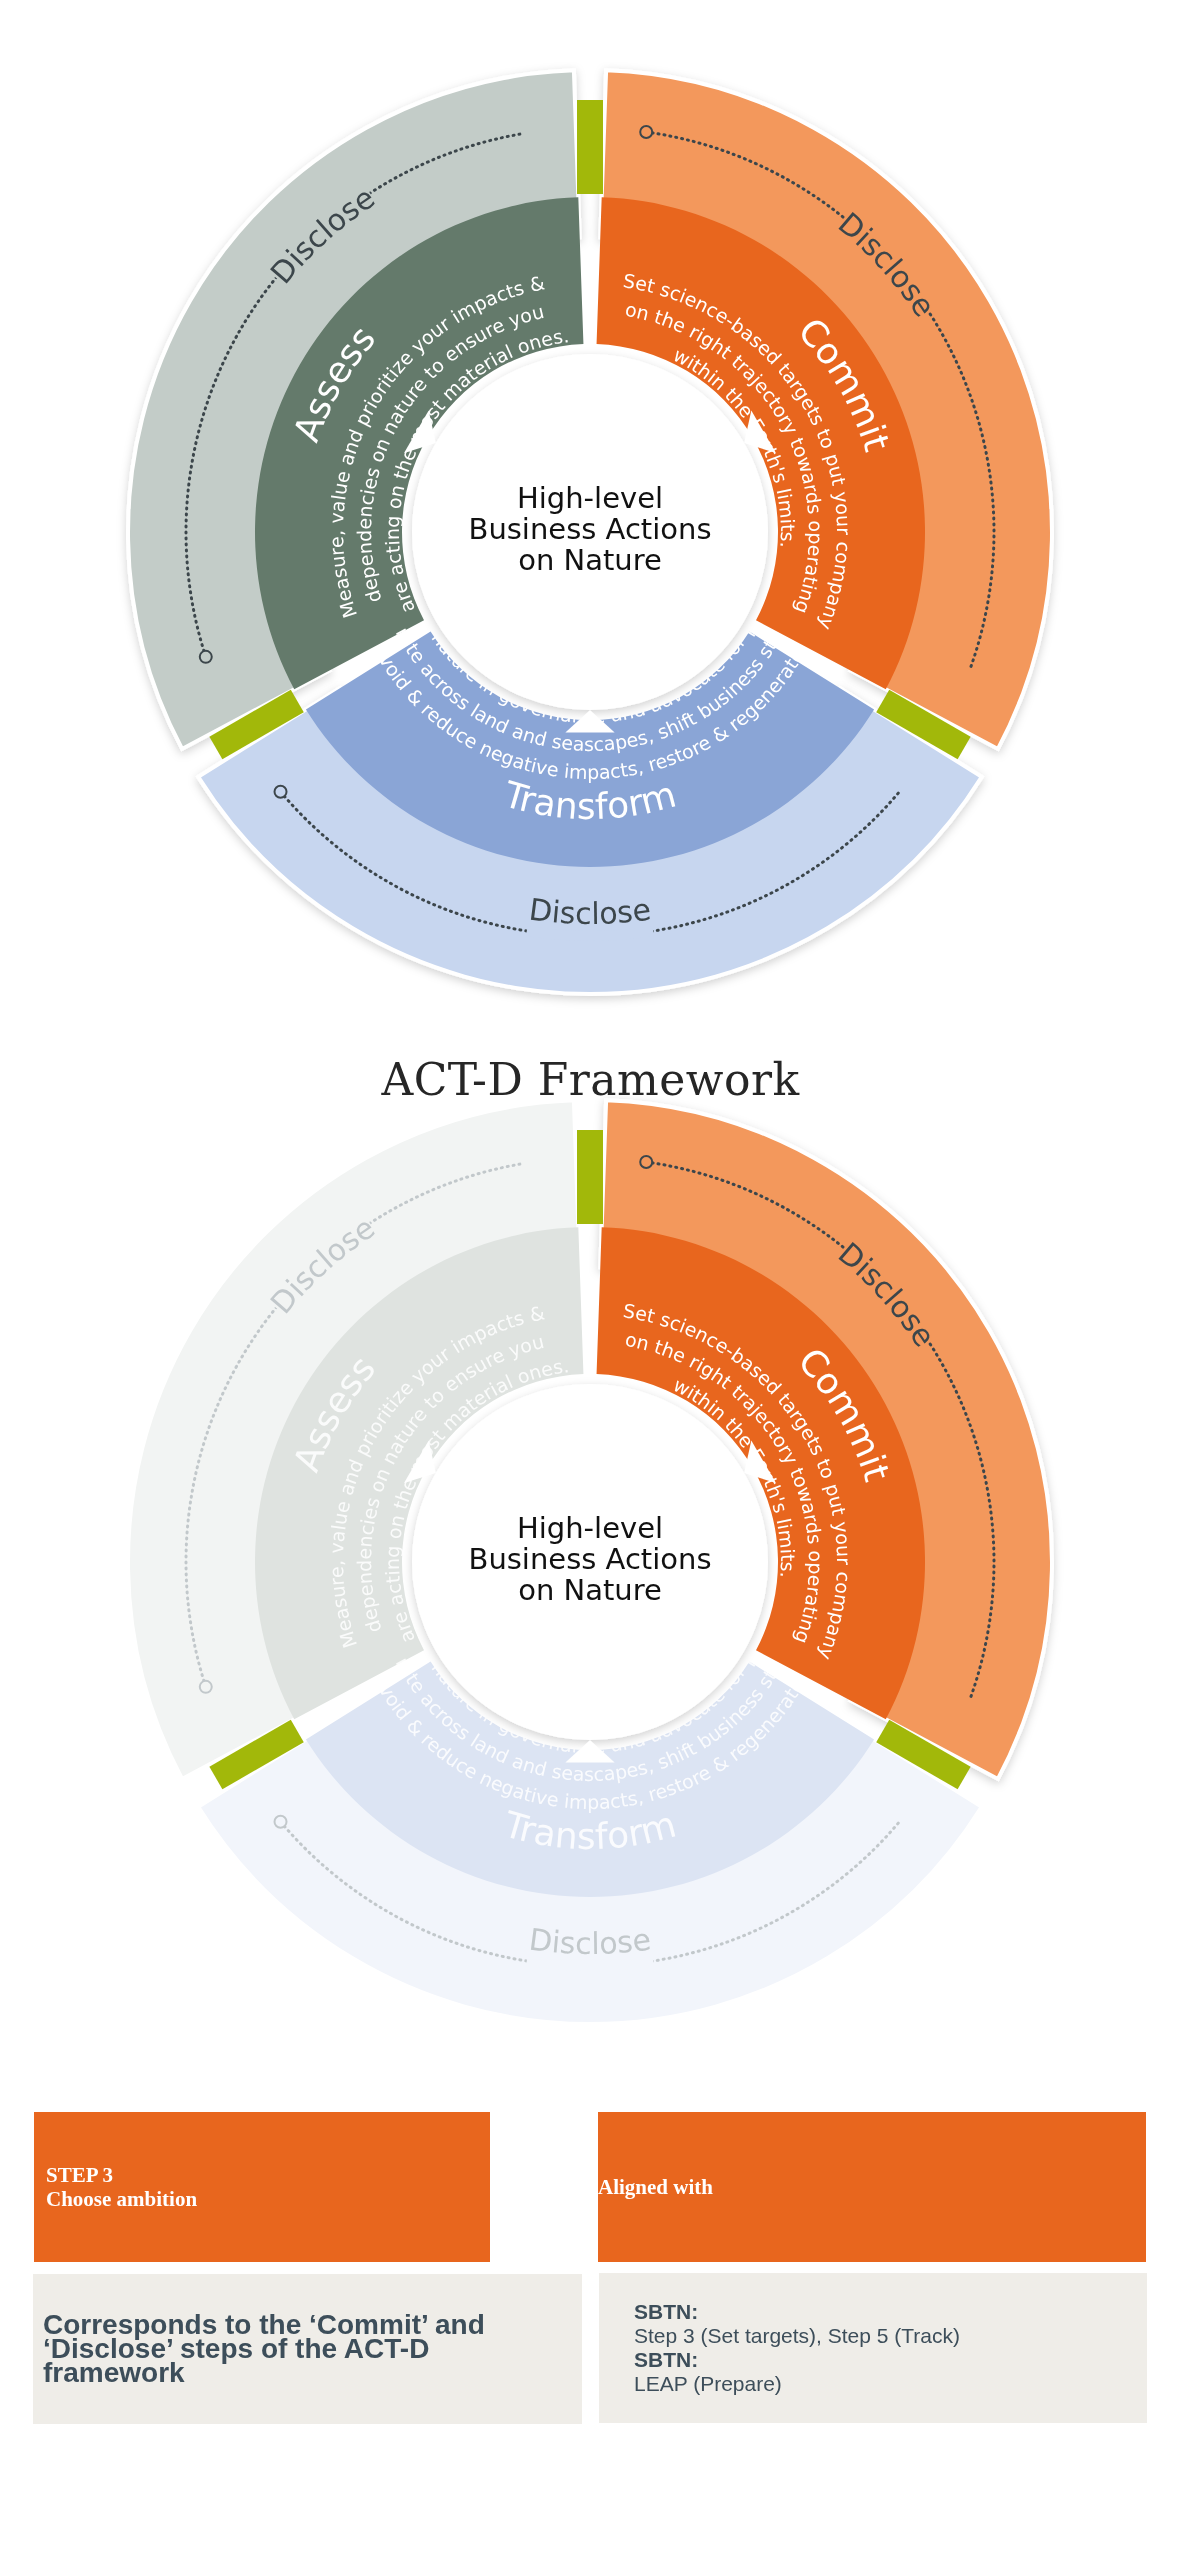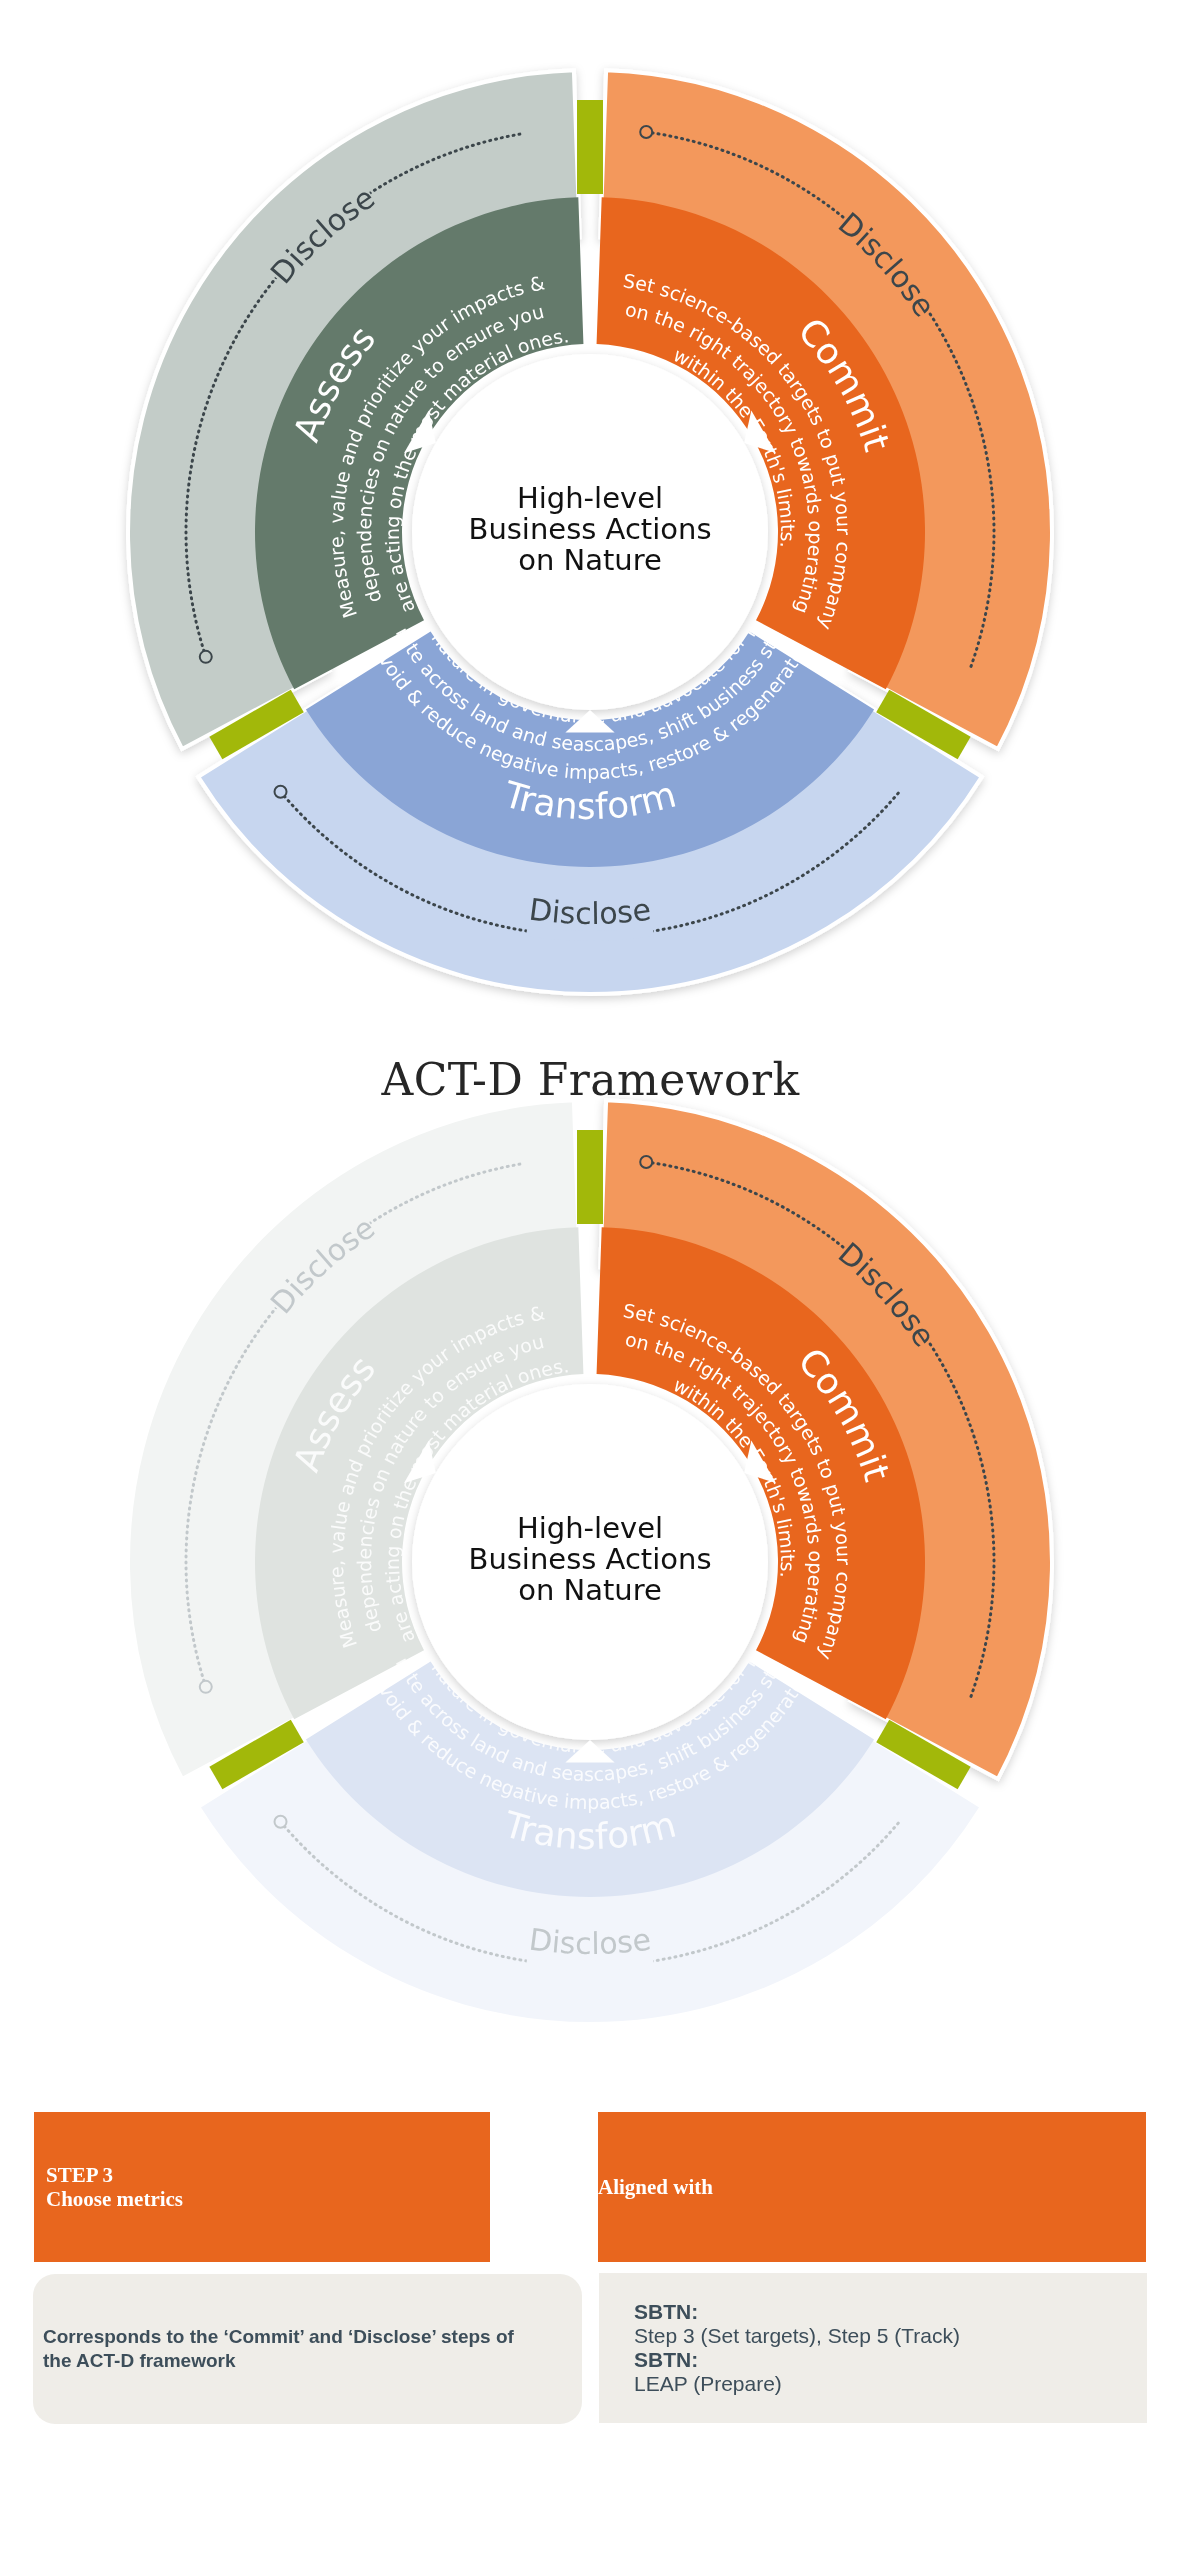--- a/index.html
+++ b/index.html
@@ -10,21 +10,21 @@
   #wheel-2 { top: 1080px; height: 990px; }
   .framework-title { position: absolute; top: 1030px; left: 0; width: 1181px; text-align: center;
          font-family: "DejaVu Serif", serif; font-size: 44px; color: #262626; letter-spacing: 0.5px; margin-top: 24px; }
   .cell { position: absolute; box-sizing: border-box; }
   .cell.head { background: #E8661E; color: #ffffff; font-family: "Liberation Serif", "DejaVu Serif", serif;
                font-weight: bold; font-size: 21px; line-height: 24px; display: flex; align-items: center; }
   .cell.body { background: #EFEDE8; color: #3D4E5A; display: flex; align-items: center; }
   #cell-step { left: 34px; top: 2112px; width: 456px; height: 150px; padding-left: 12px; }
   #cell-aligned { left: 598px; top: 2112px; width: 548px; height: 150px; }
   #cell-corresponds { left: 33px; top: 2274px; width: 549px; height: 150px; padding-left: 10px;
-       font-family: "Liberation Sans", sans-serif; font-weight: bold; font-size: 19px; line-height: 24px; border-radius: 22px; }
+       font-family: "Liberation Sans", sans-serif; font-weight: bold; font-size: 28px; line-height: 24px; }
   #cell-frameworks { left: 599px; top: 2273px; width: 548px; height: 150px; padding-left: 35px;
        font-family: "Liberation Sans", sans-serif; font-size: 21px; line-height: 24px; }
   .fw-line { display: block; }
   .fw-label { font-weight: bold; display: block; }
   svg text { font-family: "DejaVu Sans", sans-serif; }
 </style>
 </head>
 <body>
 
 <svg id="wheel-1" class="wheel" viewBox="0 0 1181 980">
@@ -163,21 +163,21 @@
     <path d="M614.6176073678398,682.494322631547 L590,660 L565.3823926321602,682.494322631547 Z" fill="#fff"></path>
     <path d="M404.05801960260703,403.07231204516677 L435.84747812636994,393 L428.67562697044684,360.4333653232863 Z" fill="#fff"></path>
     <text x="590" y="458" font-size="29" fill="#111111" text-anchor="middle">High-level</text>
     <text x="590" y="489" font-size="29" fill="#111111" text-anchor="middle">Business Actions</text>
     <text x="590" y="520" font-size="29" fill="#111111" text-anchor="middle">on Nature</text>
   </svg>
 
 <div class="cell head" id="cell-step">
   <div>
     <div>STEP 3</div>
-    <div>Choose metrics</div>
+    <div>Choose ambition</div>
   </div>
 </div>
 <div class="cell head" id="cell-aligned">
   <div>Aligned with</div>
 </div>
 <div class="cell body" id="cell-corresponds">
   <div style="max-width:480px">Corresponds to the ‘Commit’ and ‘Disclose’ steps of the ACT-D framework</div>
 </div>
 <div class="cell body" id="cell-frameworks">
   <div>

